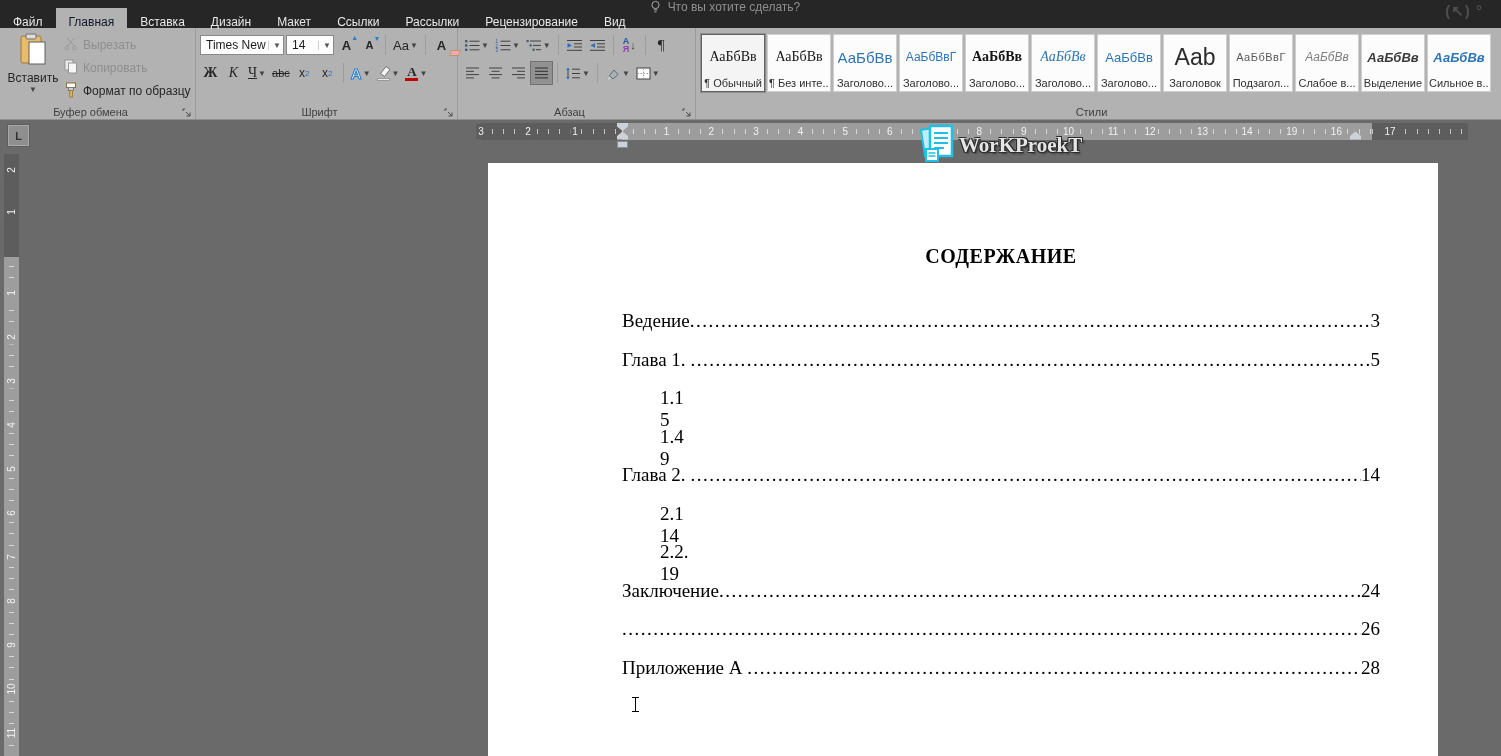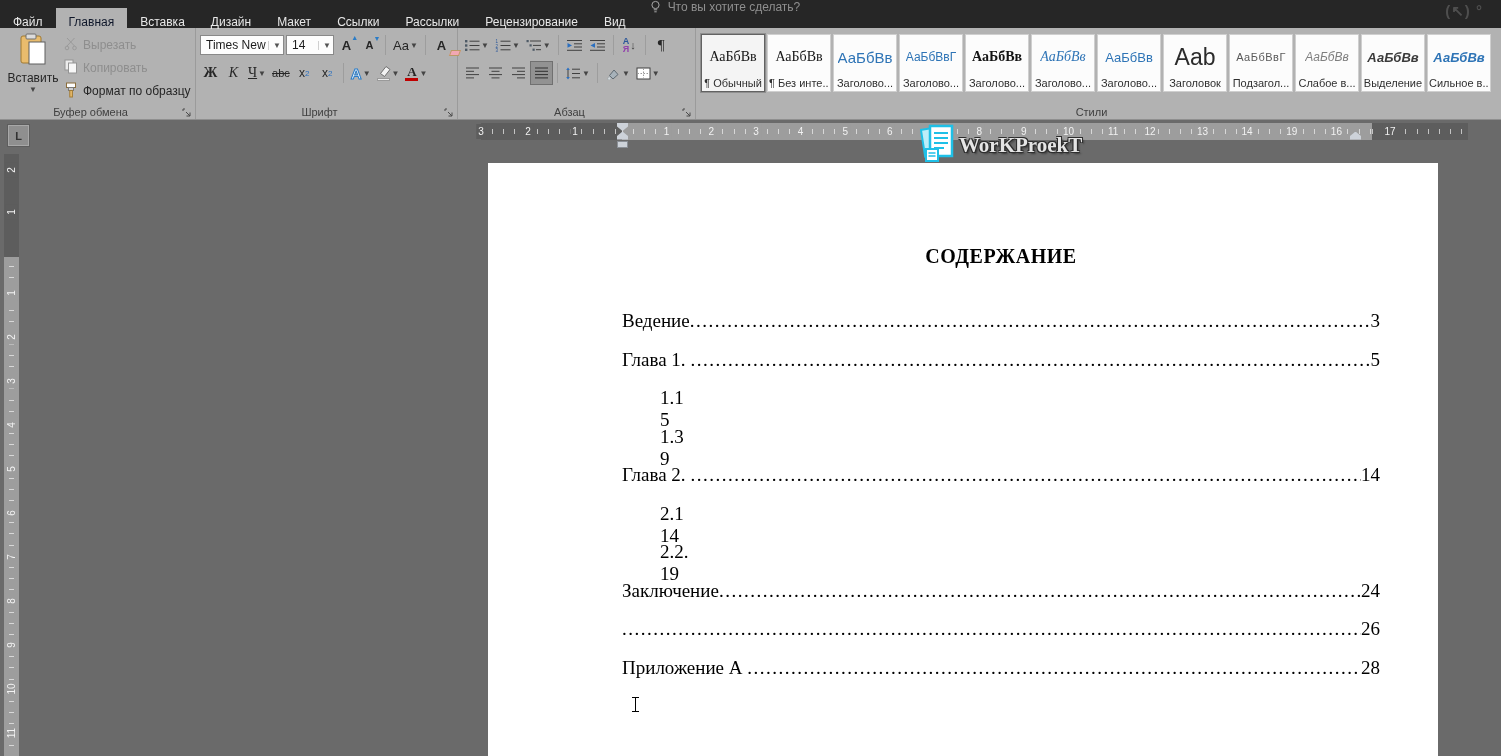--- a/index.html
+++ b/index.html
@@ -528,21 +528,21 @@
               <span class="toc-label">Глава 1. </span>
               <span class="leader">....................................................................................................................................................................................................................................................................</span>
               <span class="toc-page">5</span>
             </div>
             <div class="toc-row lvl1">
               <span class="toc-label">1.1 </span>
               <span class="leader">....................................................................................................................................................................................................................................................................</span>
               <span class="toc-page">5</span>
             </div>
             <div class="toc-row lvl1">
-              <span class="toc-label">1.3 </span>
+              <span class="toc-label">1.4 </span>
               <span class="leader">....................................................................................................................................................................................................................................................................</span>
               <span class="toc-page">9</span>
             </div>
             <div class="toc-row">
               <span class="toc-label">Глава 2. </span>
               <span class="leader">....................................................................................................................................................................................................................................................................</span>
               <span class="toc-page">14</span>
             </div>
             <div class="toc-row lvl1">
               <span class="toc-label">2.1 </span>

